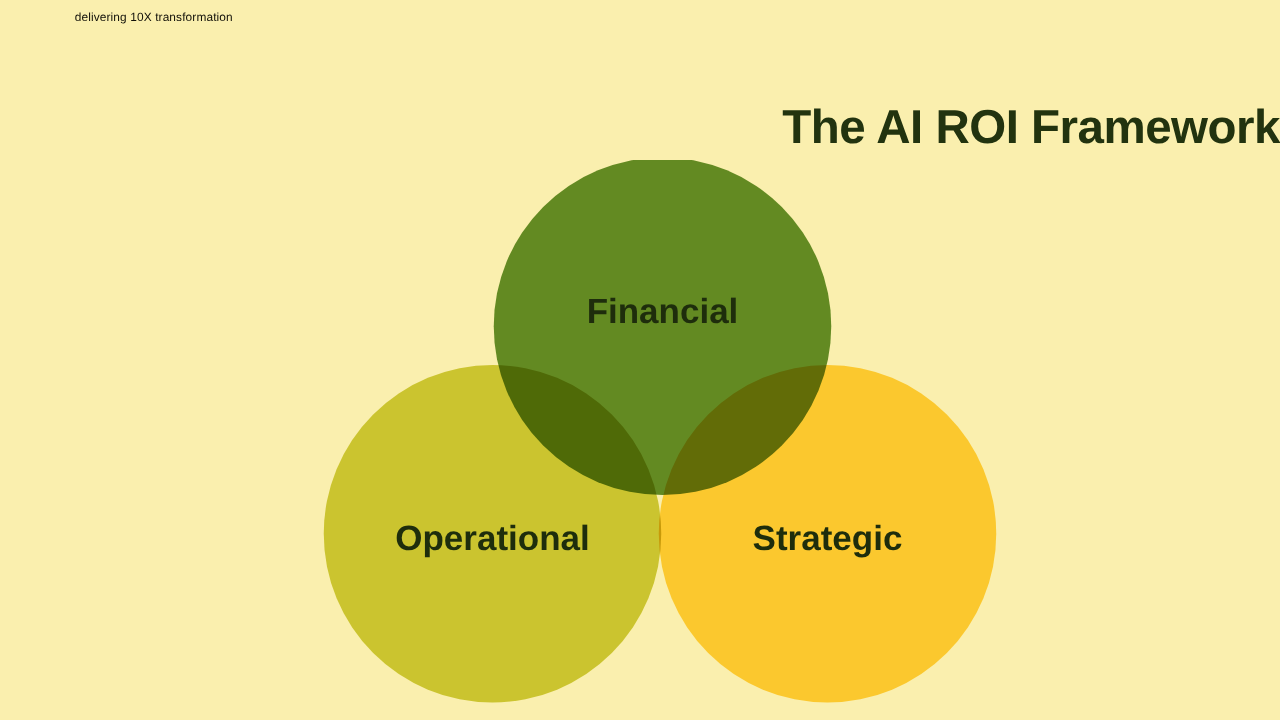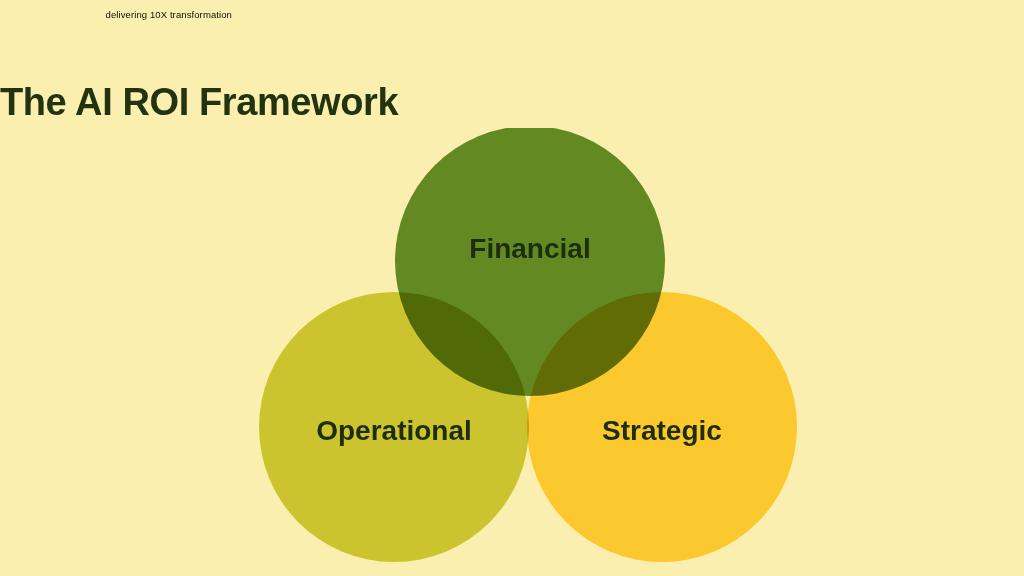--- a/index.html
+++ b/index.html
@@ -38,36 +38,36 @@
     color: #0B0B09;
     white-space: nowrap;
     font-family: "Liberation Sans", sans-serif;
   }
   .logo-x {
     color: #7DBB2A;
     font-weight: 700;
   }
   .logo-tagline {
     margin-top: 1px;
-    text-align: right;
+    text-align: center;
     padding-right: 2px;
     font-size: 9.5px;
     font-weight: 400;
     letter-spacing: 0.1px;
     color: #111008;
     white-space: nowrap;
   }
 
   
   .page-title {
     position: absolute;
     left: 0;
     right: 0;
     top: 56px;
-    text-align: left;
+    text-align: right;
     font-size: 38px;
     font-weight: 700;
     letter-spacing: -0.4px;
     color: #22330F;
     font-family: "Liberation Sans", sans-serif;
   }
 
   
   .venn-wrap {
     position: absolute;

